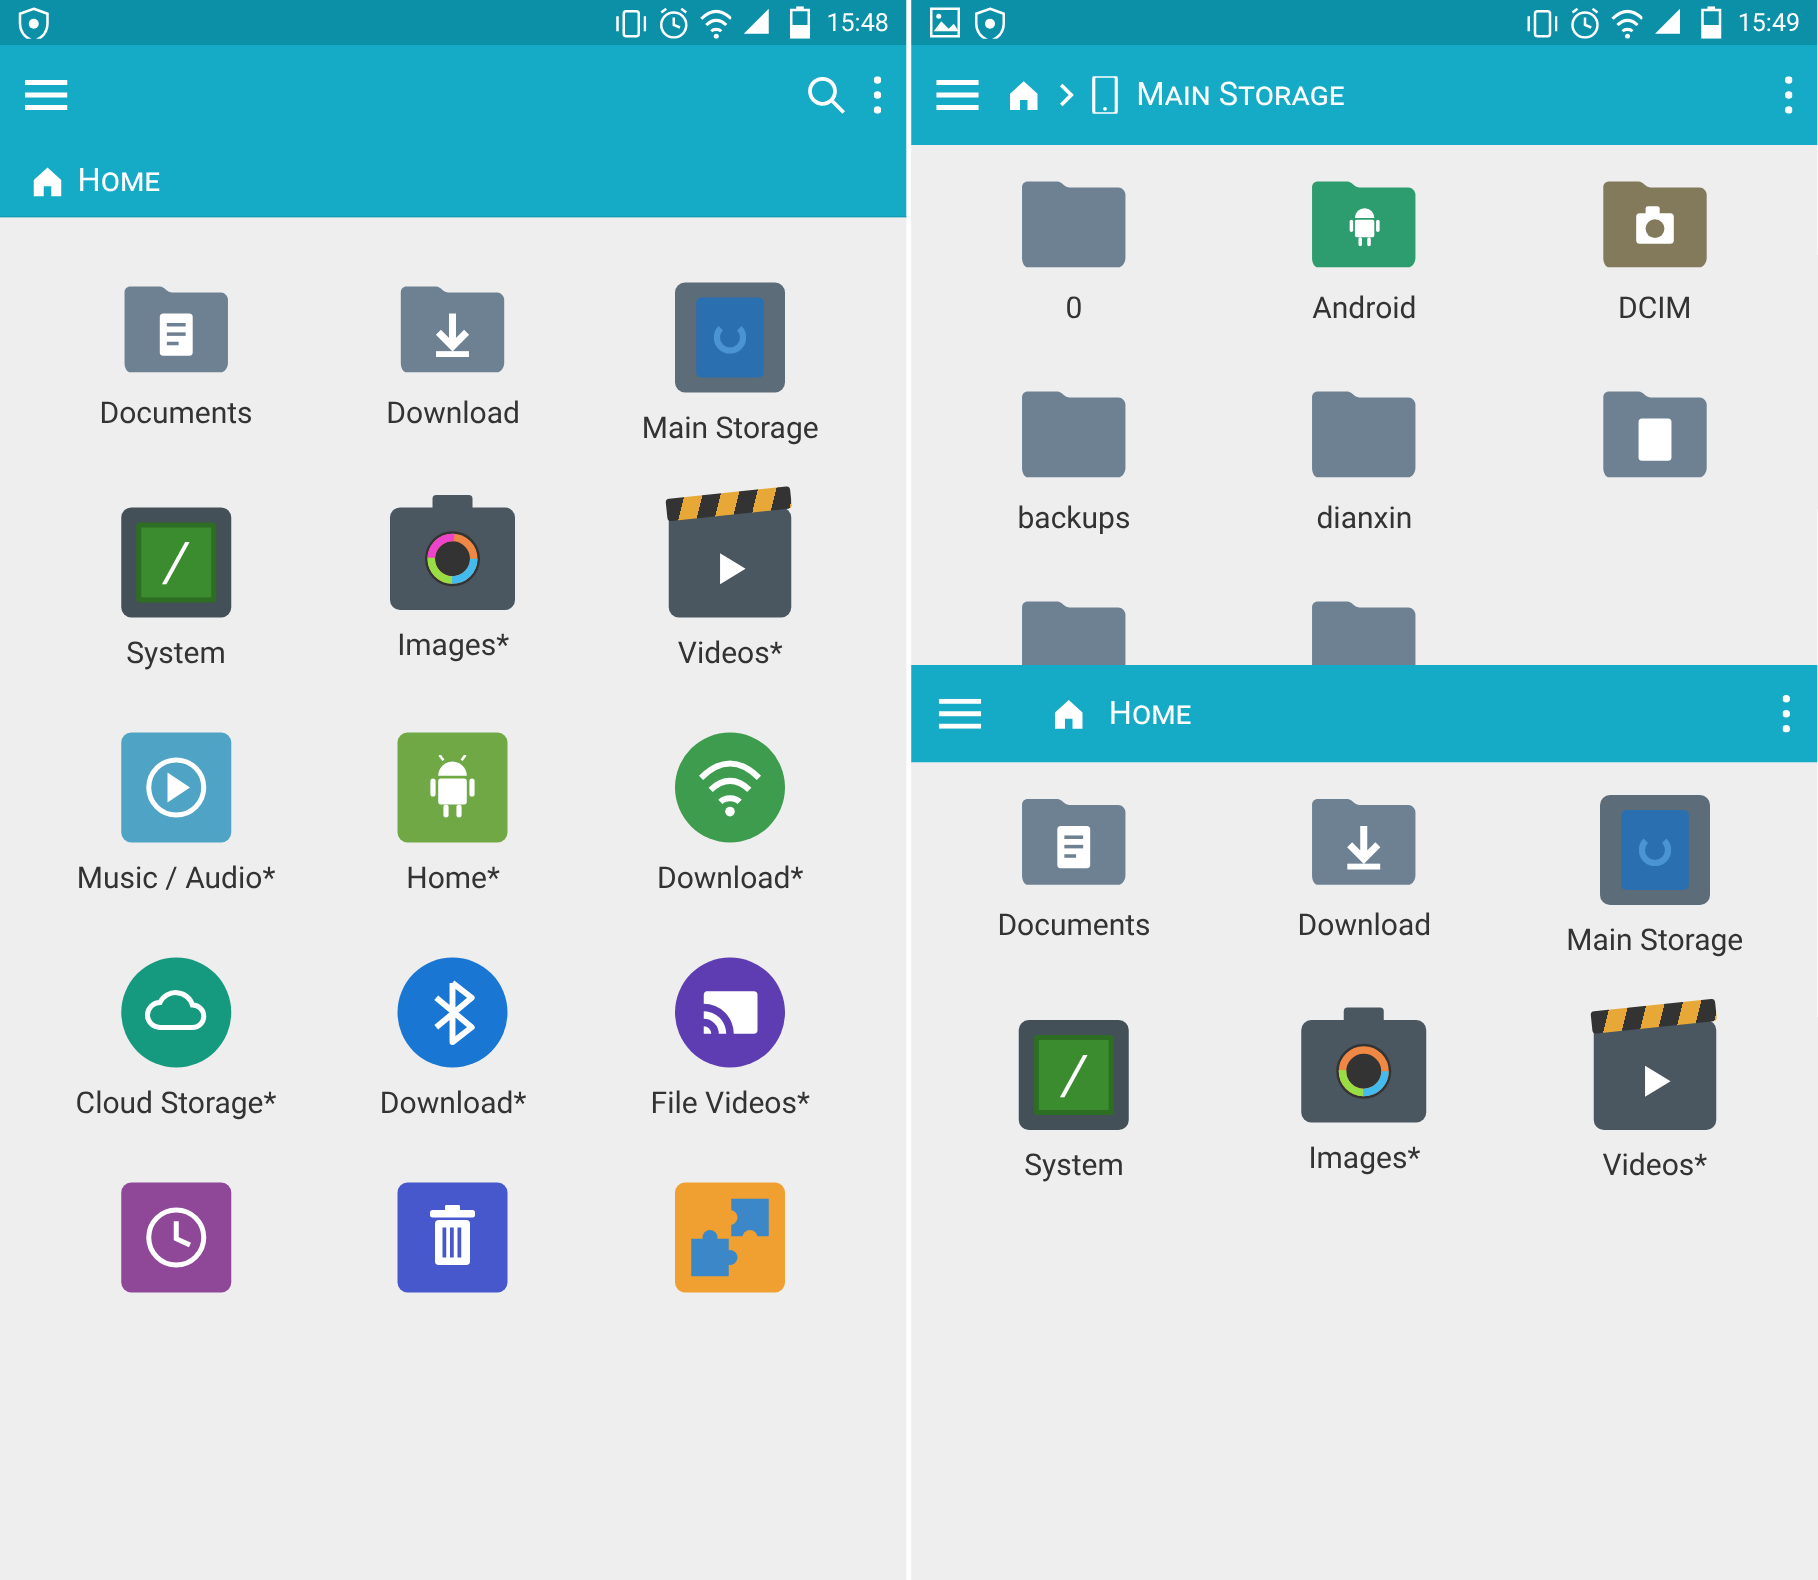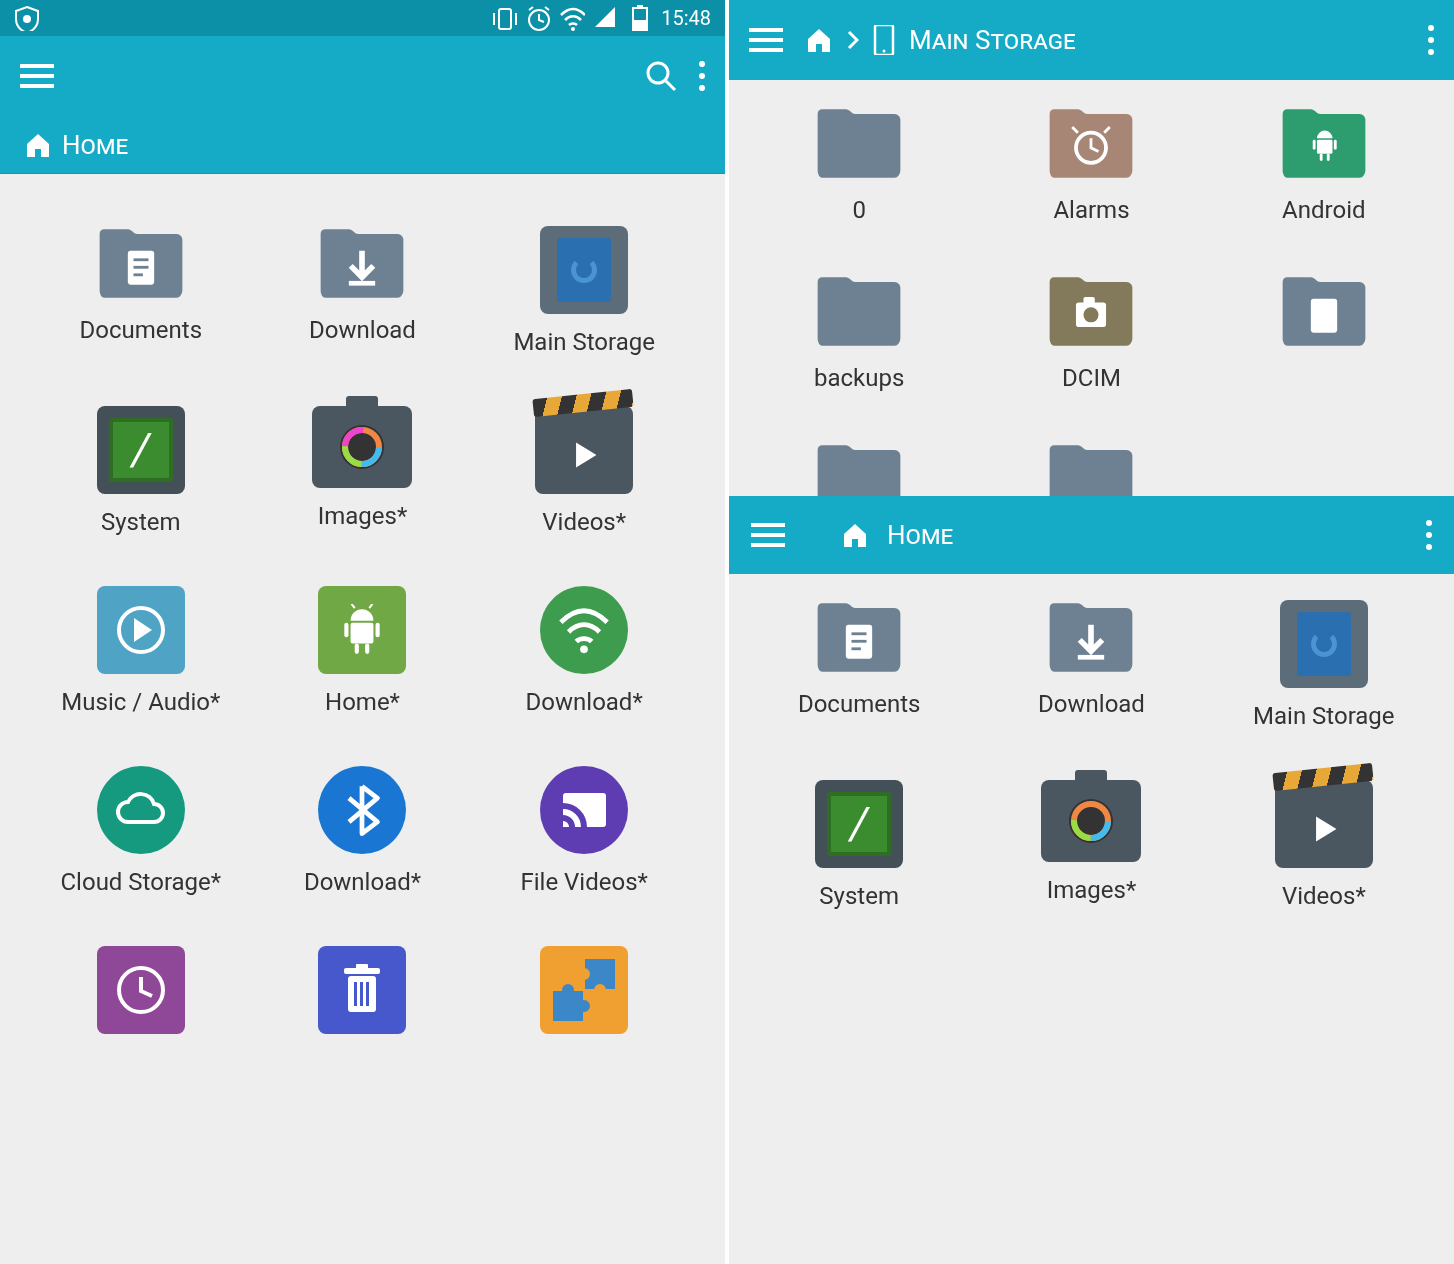--- a/index.html
+++ b/index.html
@@ -293,20 +293,46 @@
               <circle cx="51" cy="35" r="6" fill="#f0a030"></circle>
               <circle cx="35" cy="51" r="6" fill="#3b87c8"></circle>
             </svg>
           </div>
       </div>
     </div>
   </div>
 </div>
 
 <div class="col">
+  <div class="status-bar">
+    <div class="left">
+      <svg class="svc">
+          <use href="#pic"></use>
+        </svg>
+      <svg class="svc">
+          <use href="#shield"></use>
+        </svg>
+    </div>
+    <svg class="svc">
+        <use href="#vib"></use>
+      </svg>
+    <svg class="svc">
+        <use href="#alarm"></use>
+      </svg>
+    <svg class="svc">
+        <use href="#wifi"></use>
+      </svg>
+    <svg class="svc">
+        <use href="#sig"></use>
+      </svg>
+    <svg class="svc">
+        <use href="#bat"></use>
+      </svg>
+    <span>15:49</span>
+  </div>
 
   <div class="toolbar">
     <span class="menu-btn">
         <svg width="34" height="24">
           <use href="#hamburger"></use>
         </svg>
       </span>
     <div class="crumb">
       <svg width="28" height="28">
           <use href="#home"></use>
@@ -327,58 +353,55 @@
       </span>
   </div>
 
   <div class="half" style="height:416px">
     <div class="grid">
       <div class="item">
         <svg class="folder" viewBox="0 0 100 80">
             <use href="#fld" fill="#6d8193"></use>
           </svg>
         <span class="label">0</span>
-      </div>
-      <div class="item">
-        <svg class="folder" viewBox="0 0 100 80">
-            <use href="#fld" fill="#a78676"></use>
-            <circle cx="50" cy="44" r="16" fill="none" stroke="#fff" stroke-width="4"></circle>
-            <path d="M50 34 L50 44 L58 48" stroke="#fff" stroke-width="3" fill="none"></path>
-            <path d="M36 28 L30 22 M64 28 L70 22" stroke="#fff" stroke-width="3"></path>
-          </svg>
-        <span class="label">Alarms</span>
       </div>
       <div class="item">
         <svg class="folder" viewBox="0 0 100 80">
             <use href="#fld" fill="#2d9c6e"></use>
             <g transform="translate(32,22) scale(0.75)" fill="#fff">
               <path d="M14 16 A11 11 0 0 1 36 16 Z"></path>
               <rect x="14" y="18" width="22" height="20" rx="2"></rect>
               <rect x="8" y="18" width="4" height="14" rx="2"></rect>
               <rect x="38" y="18" width="4" height="14" rx="2"></rect>
               <rect x="18" y="38" width="4" height="10" rx="2"></rect>
               <rect x="28" y="38" width="4" height="10" rx="2"></rect>
             </g>
           </svg>
         <span class="label">Android</span>
       </div>
       <div class="item">
         <svg class="folder" viewBox="0 0 100 80">
-            <use href="#fld" fill="#6d8193"></use>
-          </svg>
-        <span class="label">backups</span>
-      </div>
-      <div class="item">
-        <svg class="folder" viewBox="0 0 100 80">
             <use href="#fld" fill="#827a5a"></use>
             <rect x="34" y="30" width="32" height="26" rx="3" fill="#fff"></rect>
             <rect x="42" y="24" width="12" height="8" rx="2" fill="#fff"></rect>
             <circle cx="50" cy="43" r="8" fill="#827a5a"></circle>
           </svg>
         <span class="label">DCIM</span>
+      </div>
+      <div class="item">
+        <svg class="folder" viewBox="0 0 100 80">
+            <use href="#fld" fill="#6d8193"></use>
+          </svg>
+        <span class="label">backups</span>
+      </div>
+      <div class="item">
+        <svg class="folder" viewBox="0 0 100 80">
+            <use href="#fld" fill="#6d8193"></use>
+          </svg>
+        <span class="label">dianxin</span>
       </div>
 
       <div class="item">
           <svg class="folder" viewBox="0 0 100 80">
             <use href="#fld" fill="#6d8193"></use>
             <rect x="36" y="26" width="28" height="36" rx="3" fill="#fff"></rect>
           </svg>
         </div>
       <div class="item">
           <svg class="folder" viewBox="0 0 100 80">

